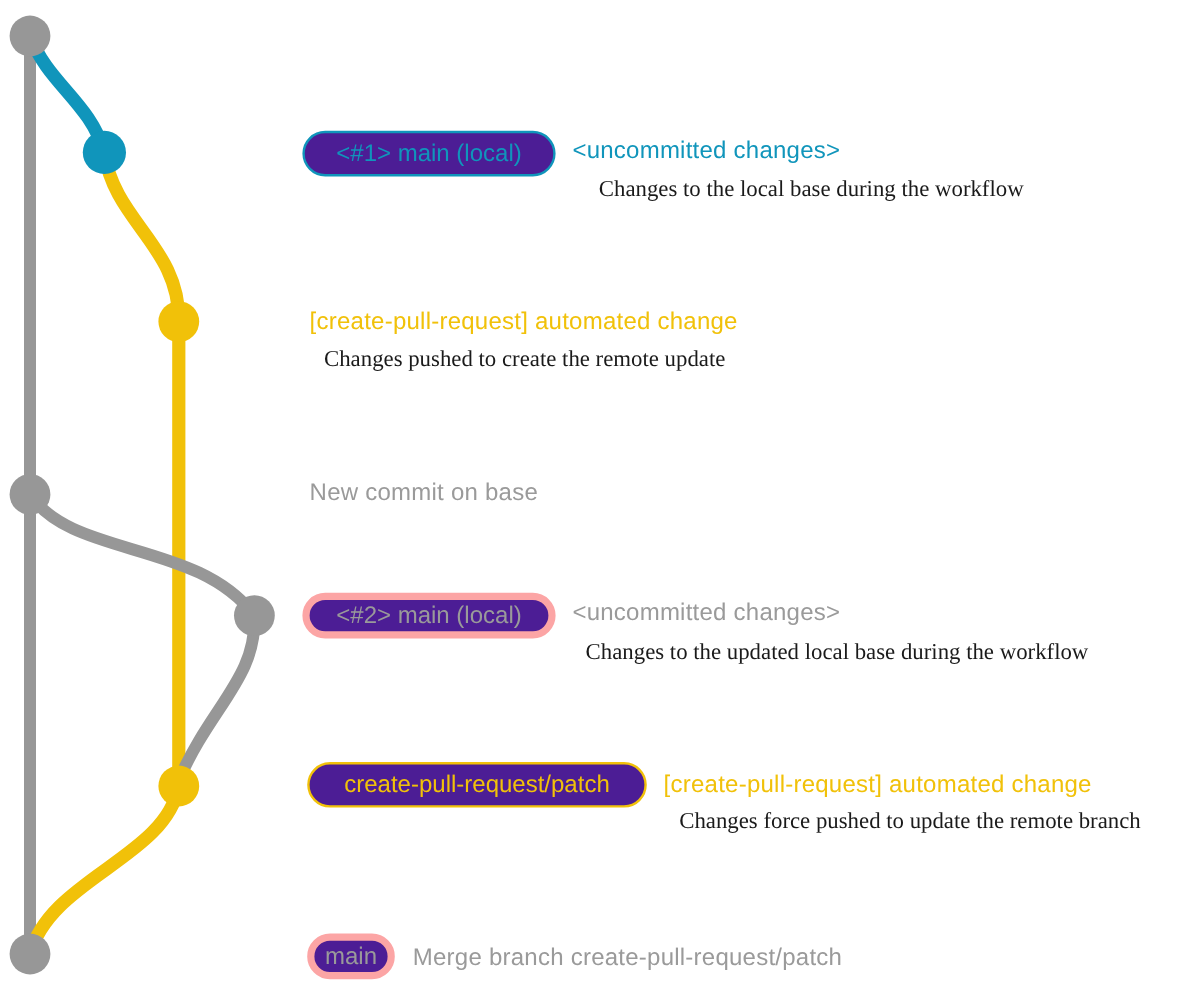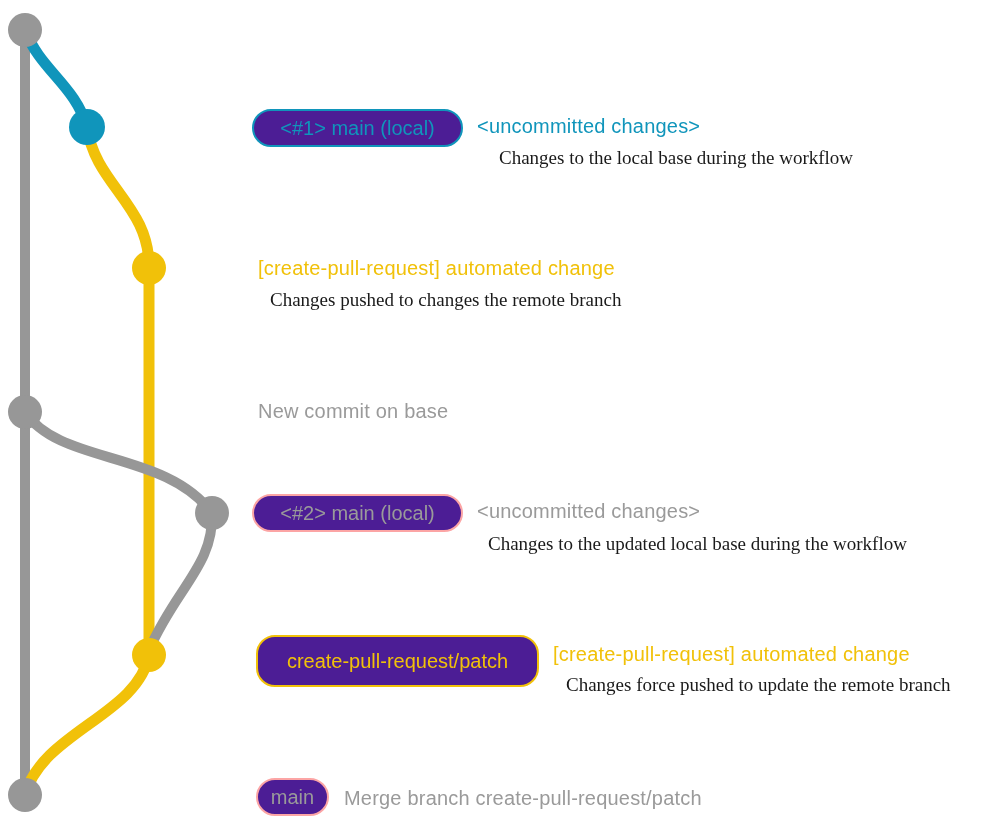--- a/index.html
+++ b/index.html
@@ -7,21 +7,21 @@
   .stage{position:relative;width:981px;height:827px;font-family:"Liberation Sans",sans-serif;}
   .graph-svg{position:absolute;left:0;top:0;}
   .label{position:absolute;font-size:20px;line-height:24px;white-space:nowrap;letter-spacing:0.2px;}
   .c-gray{color:#9A9A9A;}
   .c-teal{color:#1095BB;}
   .c-yellow{color:#F1C109;}
   .desc{position:absolute;font-family:"Liberation Serif",serif;font-size:19px;line-height:23px;color:#1A1A1A;white-space:nowrap;}
   .pill{position:absolute;display:flex;align-items:center;justify-content:center;
         font-size:20px;white-space:nowrap;box-sizing:border-box;border-radius:19px;background:#4c1d95;}
   .pill-teal{border:2px solid #1095BB;color:#1095BB;}
-  .pill-gray{border:2px solid #fca5a5;color:#9A9A9A;}
+  .pill-gray{border:6px solid #fca5a5;color:#9A9A9A;}
   .pill-yellow{border:2px solid #F1C109;color:#F1C109;}
 </style>
 </head>
 <body>
 
 <div class="stage">
 
   <svg class="graph-svg" width="981" height="827" viewBox="0 0 981 827">
 
     <path d="M25 30 L25 795" fill="none" stroke-width="10" stroke-linecap="round" stroke="#979797"></path>
@@ -43,28 +43,28 @@
     <circle cx="149" cy="655" r="17" fill="#F1C109"></circle>
     <circle cx="25" cy="795" r="17" fill="#979797"></circle>
   </svg>
 
 
   <div class="pill pill-teal" style="left:252px;top:109px;width:211px;height:38px">&lt;#1&gt; main (local)</div>
   <div class="label c-teal" style="left:477px;top:114px">&lt;uncommitted changes&gt;</div>
   <div class="desc" style="left:499px;top:146px">Changes to the local base during the workflow</div>
 
   <div class="label c-yellow" style="left:258px;top:256px">[create-pull-request] automated change</div>
-  <div class="desc" style="left:270px;top:288px">Changes pushed to changes the remote branch</div>
+  <div class="desc" style="left:270px;top:288px">Changes pushed to create the remote update</div>
 
   <div class="label c-gray" style="left:258px;top:399px">New commit on base</div>
 
   <div class="pill pill-gray" style="left:252px;top:494px;width:211px;height:38px">&lt;#2&gt; main (local)</div>
   <div class="label c-gray" style="left:477px;top:499px">&lt;uncommitted changes&gt;</div>
   <div class="desc" style="left:488px;top:532px">Changes to the updated local base during the workflow</div>
 
-  <div class="pill pill-yellow" style="left:256px;top:635px;width:283px;height:52px">create-pull-request/patch</div>
+  <div class="pill pill-yellow" style="left:256px;top:635px;width:283px;height:38px">create-pull-request/patch</div>
   <div class="label c-yellow" style="left:553px;top:642px">[create-pull-request] automated change</div>
   <div class="desc" style="left:566px;top:673px">Changes force pushed to update the remote branch</div>
 
   <div class="pill pill-gray" style="left:256px;top:778px;width:73px;height:38px">main</div>
   <div class="label c-gray" style="left:344px;top:786px">Merge branch create-pull-request/patch</div>
 
 </div>
 
 </body></html>

